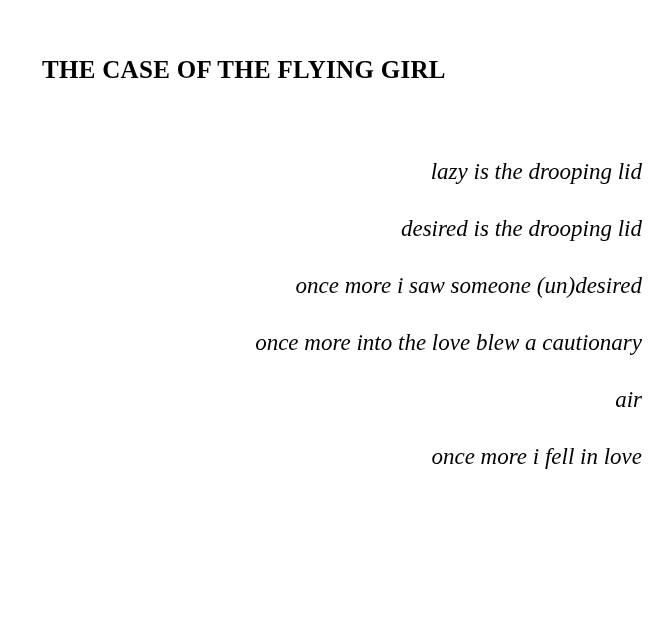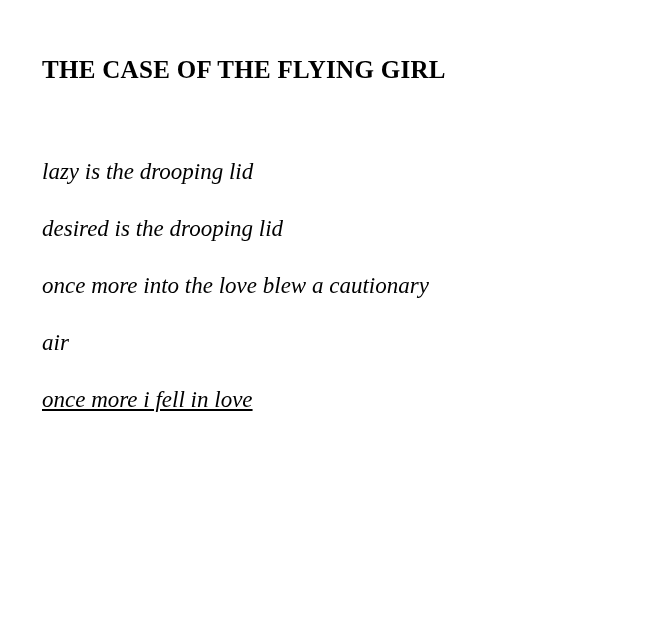--- a/index.html
+++ b/index.html
@@ -30,42 +30,43 @@
     font-size: 25px;
     letter-spacing: 0.3px;
     line-height: 1.2;
     white-space: nowrap;
   }
   .poem-body {
     position: absolute;
     left: 42px;
     top: 160px;
     width: 600px;
+    text-align: right;
   }
   .poem-line {
     font-family: "Liberation Serif", serif;
     font-style: italic;
     font-size: 23px;
     line-height: 1.0;
     margin: 0 0 34px 0;
     white-space: nowrap;
   }
   .poem-line:last-child {
     margin-bottom: 0;
-    text-decoration: underline;
   }
 </style>
 </head>
 <body>
 
 <div class="page">
 
   <h1 class="poem-title">THE CASE OF THE FLYING GIRL</h1>
 
   <div class="poem-body">
     <p class="poem-line">lazy is the drooping lid</p>
     <p class="poem-line">desired is the drooping lid</p>
+    <p class="poem-line">once more i saw someone (un)desired</p>
     <p class="poem-line">once more into the love blew a cautionary</p>
     <p class="poem-line">air</p>
     <p class="poem-line">once more i fell in love</p>
   </div>
 
 </div>
 
 </body></html>

